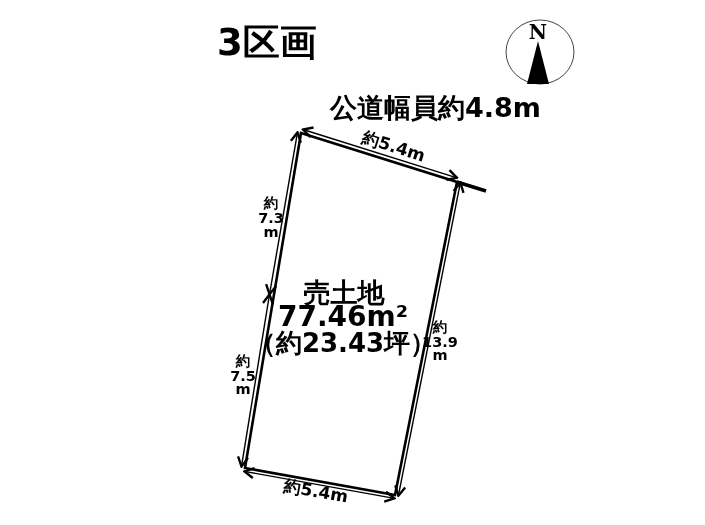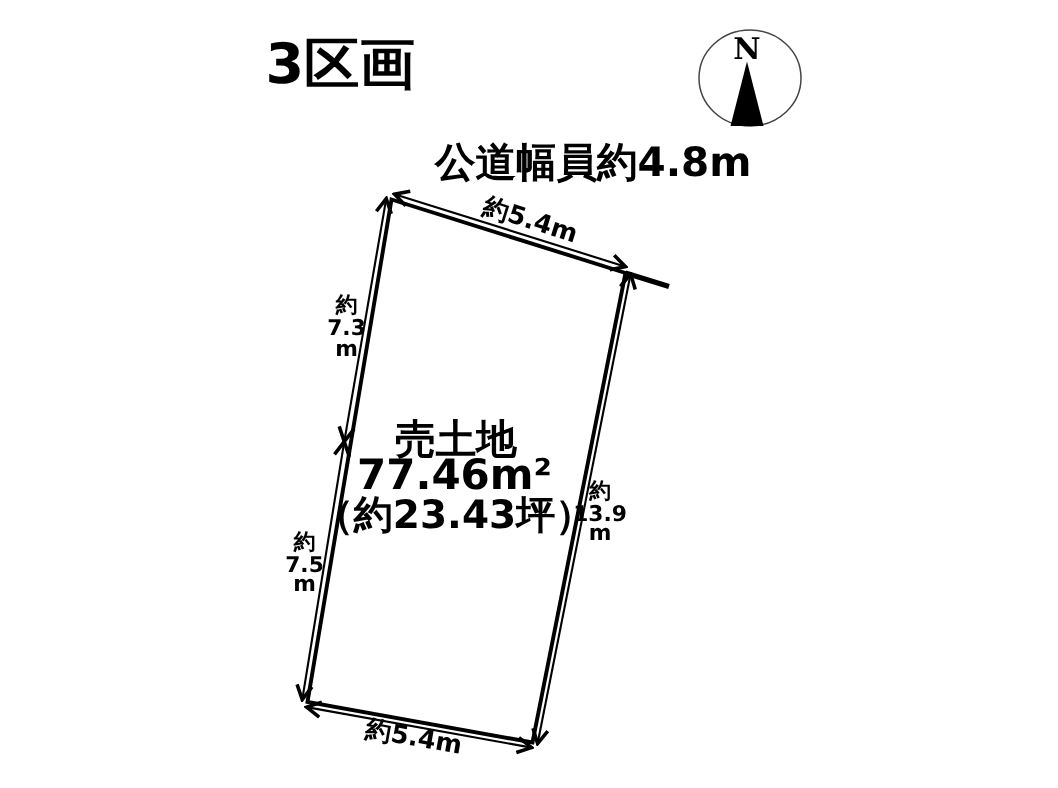--- a/index.html
+++ b/index.html
@@ -7,20 +7,21 @@
     padding: 0;
     background: #ffffff;
   }
   .canvas {
     position: relative;
     width: 610px;
     height: 525px;
     background: #ffffff;
     overflow: hidden;
     font-family: "DejaVu Sans", "Liberation Sans", sans-serif;
+    margin-left: 40px;
   }
   svg text {
     font-family: "DejaVu Sans", "Liberation Sans", sans-serif;
     fill: #000000;
   }
   .title-text       { font-size: 37px; font-weight: bold; }
   .road-text        { font-size: 27px; font-weight: bold; }
   .parcel-line-1    { font-size: 27px; font-weight: bold; text-anchor: middle; }
   .parcel-line-2    { font-size: 28px; font-weight: bold; text-anchor: middle; }
   .parcel-line-3    { font-size: 26px; font-weight: bold; text-anchor: middle; }

